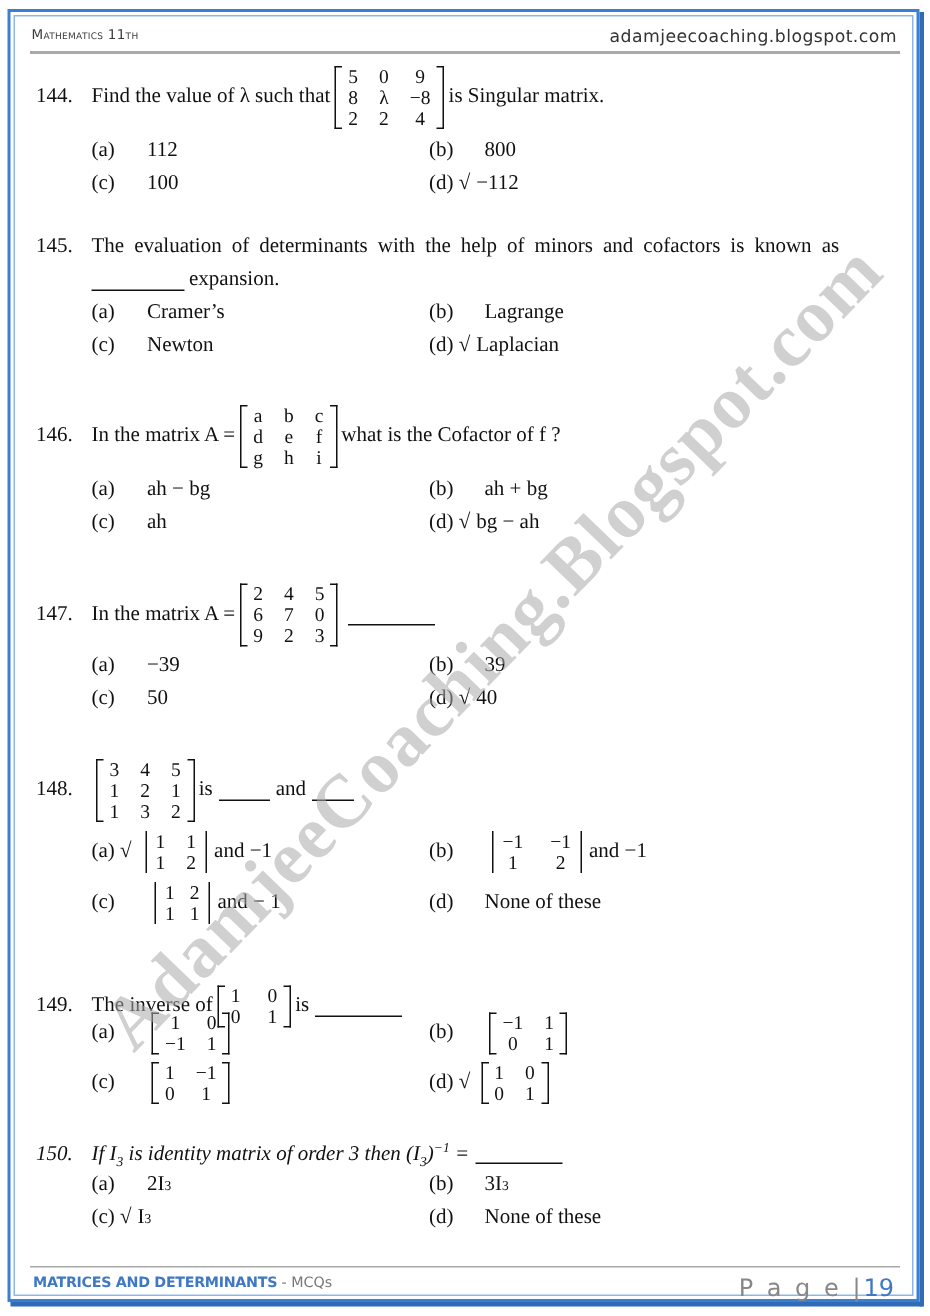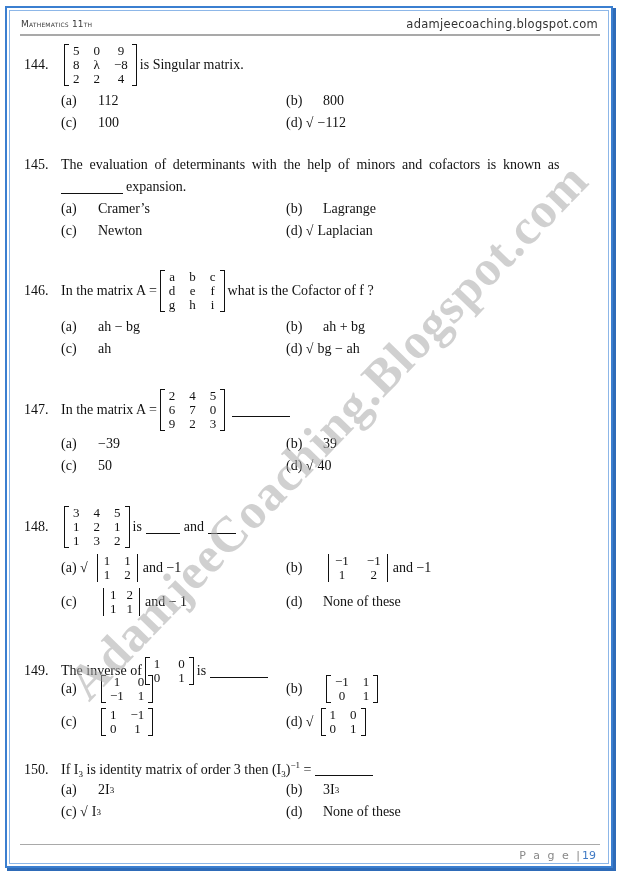--- a/index.html
+++ b/index.html
@@ -17,21 +17,21 @@
             border-bottom: 2px solid #a9a9a9; font-family: "DejaVu Sans", sans-serif; }
   .header-left { position: absolute; left: 1px; top: 3px; font-size: 9px; letter-spacing: 0.2px;
                  color: #3a3a3a; font-variant: small-caps; }
   .header-right { position: absolute; right: 2px; top: 1px; font-size: 11.5px; color: #333; letter-spacing: 0.3px; }
 
   .footer { position: absolute; left: 20px; top: 844px; width: 580px; height: 20px;
             border-top: 1px solid #a9a9a9; font-family: "DejaVu Sans", sans-serif; }
   .footer-left { position: absolute; left: 2px; top: 5px; font-size: 9.5px; }
   .footer-chapter { color: #3f79c4; font-weight: bold; letter-spacing: -0.2px; }
   .footer-sub { color: #777; margin-left: 3px; }
-  .footer-right { position: absolute; right: 4px; top: 4px; font-size: 11px; color: #888; letter-spacing: 2px; }
+  .footer-right { position: absolute; right: 4px; top: 4px; font-size: 16px; color: #888; letter-spacing: 2px; }
   .footer-pno { color: #3f79c4; letter-spacing: 0; }
 
   .watermark { position: absolute; left: -30px; top: 410px; width: 700px; text-align: center;
                transform: rotate(-46deg); transform-origin: 50% 50%;
                font-family: "Liberation Serif", serif; font-weight: bold; font-size: 50px;
                color: rgba(170,170,170,0.55); pointer-events: none; white-space: nowrap; z-index: 5; letter-spacing: 1px; }
 
   .q { position: absolute; left: 24px; width: 576px; font-size: 14px; z-index: 2; }
   .qnum { position: absolute; left: 0; width: 34px; }
   .qtext { position: absolute; left: 37px; white-space: nowrap; }
@@ -60,20 +60,21 @@
 <div class="header">
   <span class="header-left">Mathematics 11th</span>
   <span class="header-right">adamjeecoaching.blogspot.com</span>
 </div>
 
 <div class="watermark">AdamjeeCoaching.Blogspot.com</div>
 
 <div class="q" style="top:38px;height:100px;">
   <div class="row" style="top:0;left:0;height:54px;">
     <span class="qnum" style="position:static;width:37px">144.</span>
+    <span>Find the value of λ such that</span>
     <span class="mat">
       <span class="br l"></span>
       <span class="grid" style="grid-template-columns:repeat(3,auto);">
         <span>5</span>
           <span>0</span>
           <span>9</span>
         <span>8</span>
           <span>λ</span>
           <span>−8</span>
         <span>2</span>
@@ -341,21 +342,21 @@
           <span>0</span>
         <span>0</span>
           <span>1</span>
       </span>
         <span class="br r"></span>
       </span>
   </div>
 </div>
 
 <div class="q" style="top:760px;height:70px;">
-  <div class="row" style="top:0;left:0;">
+  <div class="row" style="top:0;left:0;font-style:italic;">
     <span class="qnum" style="position:static;width:37px">150.</span>
     <span><span>If I</span><sub>3</sub> <span>is identity matrix of order 3 then (I</span><sub>3</sub><span>)</span><sup>−1</sup> <span>=</span></span>
     <span class="blank" style="width:58px;margin-left:4px;"></span>
   </div>
   <div class="opt" style="top:22px;left:37px;">
       <span class="olabel">(a)</span>
       <span>2I</span>
       <sub>3</sub>
     </div>
   <div class="opt" style="top:22px;left:262px;">
@@ -368,16 +369,19 @@
       <span>I</span>
       <sub>3</sub>
     </div>
   <div class="opt" style="top:44px;left:262px;">
       <span class="olabel">(d)</span>
       <span>None of these</span>
     </div>
 </div>
 
 <div class="footer">
+  <span class="footer-left">
+    <span class="footer-chapter">MATRICES AND DETERMINANTS</span><span class="footer-sub">- MCQs</span>
+  </span>
   <span class="footer-right">
     <span>P a g e |</span><span class="footer-pno">19</span>
   </span>
 </div>
 
 </body></html>

